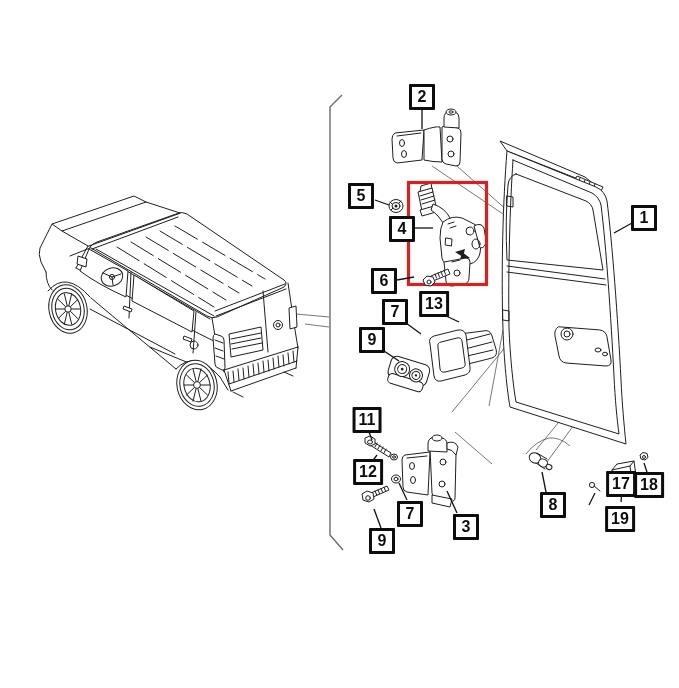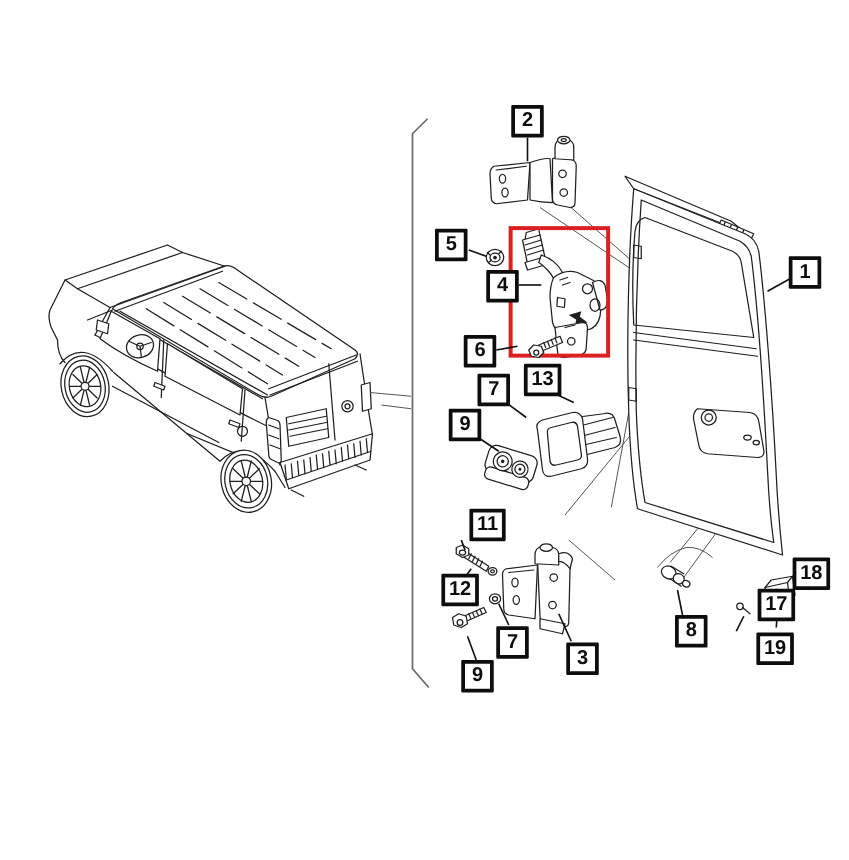--- a/index.html
+++ b/index.html
@@ -322,35 +322,35 @@
     </div>
   <div class="callout" style="left:553px;top:505px">
       <span>8</span>
     </div>
   <div class="callout" style="left:382px;top:541px">
       <span>9</span>
     </div>
   <div class="callout" style="left:410px;top:514px">
       <span>7</span>
     </div>
-  <div class="callout" style="left:390px;top:420px">
+  <div class="callout" style="left:367px;top:420px">
       <span>11</span>
     </div>
   <div class="callout" style="left:368px;top:472px">
       <span>12</span>
     </div>
   <div class="callout" style="left:434px;top:304px">
       <span>13</span>
     </div>
   <div class="callout" style="left:372px;top:340px">
       <span>9</span>
     </div>
   <div class="callout" style="left:621px;top:484px">
       <span>17</span>
     </div>
-  <div class="callout" style="left:649px;top:459px">
+  <div class="callout" style="left:649px;top:485px">
       <span>18</span>
     </div>
   <div class="callout" style="left:620px;top:519px">
       <span>19</span>
     </div>
 
 </div>
 
 </body></html>

